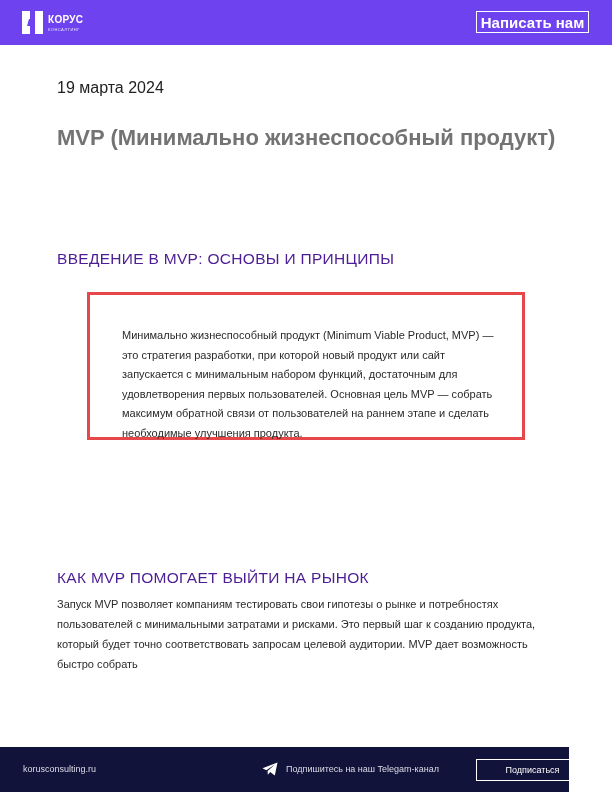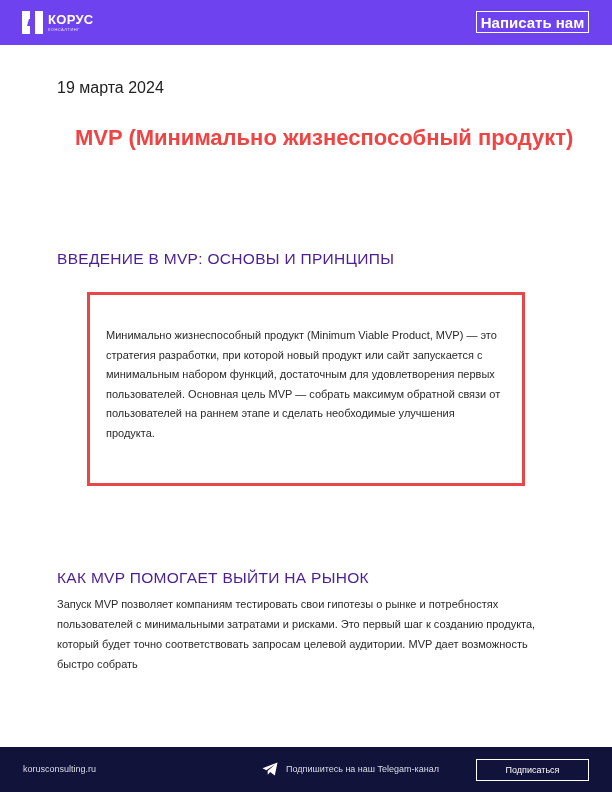--- a/index.html
+++ b/index.html
@@ -9,57 +9,57 @@
     .header {
       position: absolute; left: 0; top: 0; width: 612px; height: 45px;
       background: #6f42f0;
     }
     .logo { position: absolute; left: 22px; top: 11px; display: flex; align-items: center; }
     .logo-mark { width: 21px; height: 23px; position: relative; }
     .logo-mark .bar-l { position: absolute; left: 0; top: 0; width: 8px; height: 23px; background: #fff; }
     .logo-mark .bar-r { position: absolute; right: 0; top: 0; width: 8px; height: 23px; background: #fff; }
     .logo-mark .notch { position: absolute; left: 6px; top: 8px; width: 5px; height: 7px; background: #6f42f0; transform: skewX(-15deg); }
     .logo-text { margin-left: 5px; display: flex; flex-direction: column; color: #fff; }
-    .logo-name { font-weight: bold; font-size: 13px; letter-spacing: 0.3px; line-height: 13px; }
+    .logo-name { font-weight: bold; font-size: 10px; letter-spacing: 0.3px; line-height: 13px; }
     .logo-sub { font-size: 4px; letter-spacing: 0.5px; line-height: 7px; opacity: 0.85; }
 
     .write-btn {
       position: absolute; left: 476px; top: 11px; width: 113px; height: 22px;
       border: 1.5px solid #ffffff; color: #fff; background: transparent;
       font-size: 15px; font-weight: bold; display: flex; align-items: center; justify-content: center;
     }
 
     .date { position: absolute; left: 57px; top: 79px; font-size: 16px; color: #222; }
 
     .title {
-      position: absolute; left: 75px; top: 119px; width: 500px;
-      font-size: 22px; font-weight: bold; line-height: 37px; color: #ef4444;
+      position: absolute; left: 57px; top: 119px; width: 500px;
+      font-size: 22px; font-weight: bold; line-height: 37px; color: #737373;
     }
 
     .h2 {
       position: absolute; left: 57px; font-size: 15.5px; font-weight: normal;
       color: #4c1d95; letter-spacing: 0.3px; text-transform: uppercase;
     }
     .h2-1 { top: 250px; }
     .h2-2 { top: 569px; }
 
     .callout {
-      position: absolute; left: 87px; top: 292px; width: 438px; height: 194px;
+      position: absolute; left: 87px; top: 292px; width: 438px; height: 148px;
       border: 3px solid #e8474a;
-      padding: 31px 16px 0 16px;
+      padding: 31px 16px 0 32px;
     }
     .callout p { font-size: 11px; line-height: 19.5px; color: #2a2a2a; }
 
     .body-text {
       position: absolute; left: 57px; top: 594px; width: 500px;
       font-size: 11px; line-height: 20px; color: #2a2a2a;
     }
 
     .footer {
-      position: absolute; left: 0; top: 747px; width: 612px; height: 45px;
+      position: absolute; left: 0; top: 747px; width: 569px; height: 45px;
       background: #12133a; color: #fff;
     }
     .site { position: absolute; left: 23px; top: 17px; font-size: 9px; color: #dcdce8; }
     .tg-icon { position: absolute; left: 262px; top: 15px; width: 16px; height: 14px; }
     .tg-text { position: absolute; left: 286px; top: 17px; font-size: 9px; color: #dcdce8; text-align: center; }
     .sub-btn {
       position: absolute; left: 476px; top: 759px; width: 113px; height: 22px;
       border: 1.5px solid #ffffff; background: transparent; color: #fff;
       font-size: 9px; font-weight: normal; display: flex; align-items: center; justify-content: center;
     }

